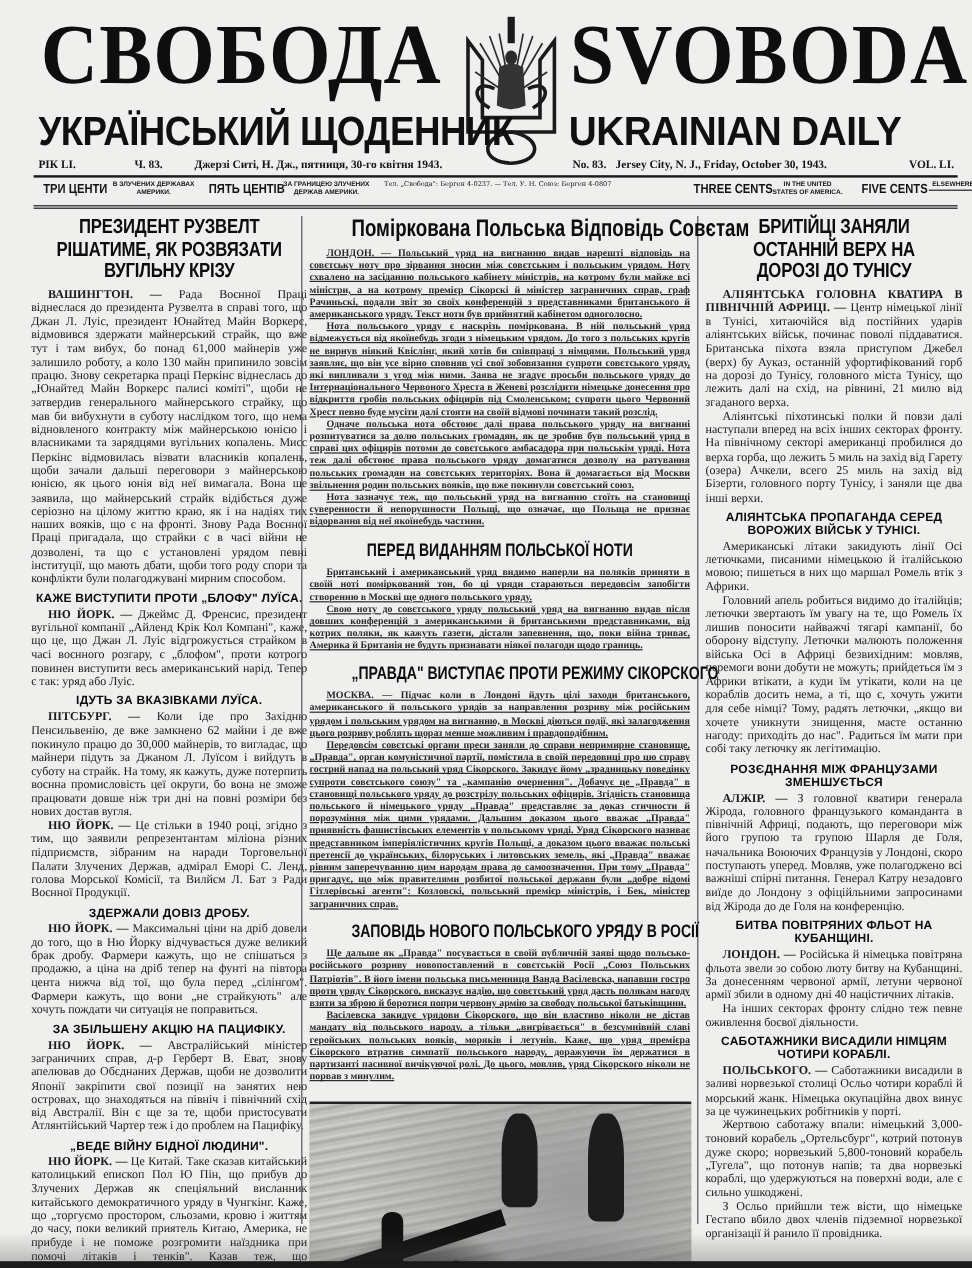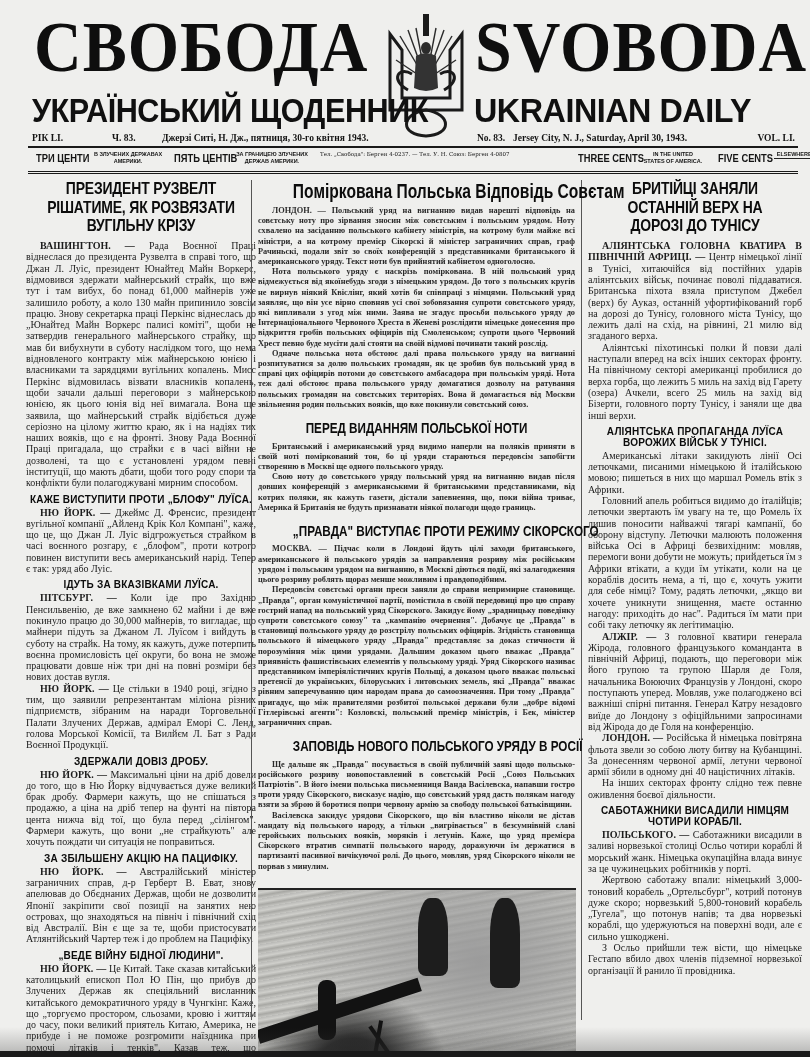--- a/index.html
+++ b/index.html
@@ -62,21 +62,21 @@
     text-align: center; line-height: 1.1; color: #0c0c0c;
   }
   .hl-main { font-size: 17px; transform: scaleX(0.82); letter-spacing: -0.2px; margin-bottom: 4px; }
   .hl-mid { font-size: 20px; transform: scaleX(0.78); margin-bottom: 4px; white-space: nowrap; }
   .hl-sub { font-size: 10px; margin: 5px 0 2px; letter-spacing: 0.2px; }
   .hl-sub-mid { font-size: 15px; transform: scaleX(0.78); margin: 10px 0 5px; white-space: nowrap; }
   p.body {
     font-size: 10px; line-height: 11.3px; text-align: justify; text-indent: 14px;
     color: #1c1c1c; hyphens: auto;
   }
-  .col-mid p.body { font-size: 8.3px; line-height: 10.2px; font-weight: bold; color: #2a2a2a; }
+  .col-mid p.body { font-size: 8.3px; line-height: 10.2px; font-weight: bold; color: #2a2a2a; text-decoration: underline; }
   .dl { font-weight: bold; }
 
   .photo {
     position: relative; width: 318px; height: 240px; margin: 16px auto 0;
     background:
       radial-gradient(ellipse at 30% 75%, #1a1a1a 0%, #2a2a2a 12%, transparent 30%),
       radial-gradient(ellipse at 70% 30%, #9b9b9b 0%, transparent 60%),
       repeating-linear-gradient(170deg, #b9b9b6 0px, #cfcfcb 3px, #a8a8a4 6px, #c6c6c2 9px),
       #b8b8b4;
     border-top: 2px solid #222;
@@ -124,21 +124,21 @@
     <div class="sub-cyr">УКРАЇНСЬКИЙ ЩОДЕННИК</div>
     <div class="sub-lat">UKRAINIAN DAILY</div>
 
     <div class="dateline-cyr">
       <span style="left:0">РІК LI.</span>
       <span style="left:80px">Ч. 83.</span>
       <span style="left:130px">Джерзі Ситі, Н. Дж., пятниця, 30-го квітня 1943.</span>
     </div>
     <div class="dateline-lat">
       <span style="left:0">No. 83.</span>
-      <span style="left:36px">Jersey City, N. J., Saturday, April 30, 1943.</span>
+      <span style="left:36px">Jersey City, N. J., Friday, October 30, 1943.</span>
       <span style="right:0">VOL. LI.</span>
     </div>
 
     <div class="rule-top"></div>
     <div class="price-row">
       <span class="big" style="left:8px">ТРИ ЦЕНТИ</span>
       <span class="small" style="left:60px;width:80px">В ЗЛУЧЕНИХ ДЕРЖАВАХ АМЕРИКИ.</span>
       <span class="big" style="left:146px">ПЯТЬ ЦЕНТІВ</span>
       <span class="small" style="left:204px;width:80px">ЗА ГРАНИЦЕЮ ЗЛУЧЕНИХ ДЕРЖАВ АМЕРИКИ.</span>
       <span class="tel" style="width:200px">Тел. „Свобода": Бергeн 4-0237. — Тел. У. Н. Союз: Бергeн 4-0807</span>
@@ -174,20 +174,21 @@
     <h2 class="hl hl-sub">„ВЕДЕ ВІЙНУ БІДНОЇ ЛЮДИНИ".</h2>
     <p class="body"><span class="dl">НЮ ЙОРК. —</span> <span>Це Китай. Таке сказав китайський католицький епископ Пол Ю Пін, що прибув до Злучених Держав як спеціяльний висланник китайського демократичного уряду в Чунгкінг. Каже, що „торгуємо простором, сльозами, кровю і життям до часу, поки великий приятель Китаю, Америка, не прибуде і не поможе розгромити наїздника при помочі літаків і тенків". Казав теж, що справедливість і саможертвенність це ті елементи, на яких повинен бути побудований повоєнний мир.</span></p>
 
   </section>
 
   <section class="col col-mid">
     <h1 class="hl hl-mid">Поміркована Польська Відповідь Совєтам</h1>
     <p class="body"><span class="dl">ЛОНДОН. —</span> <span>Польський уряд на вигнанню видав нарешті відповідь на совєтську ноту про зірвання зносин між совєтським і польським урядом. Ноту схвалено на засіданню польського кабінету міністрів, на котрому були майже всі міністри, а на котрому премієр Сікорскі й міністер заграничних справ, граф Рачиньскі, подали звіт зо своїх конференцій з представниками британського й американського уряду. Текст ноти був прийнятий кабінетом одноголосно.</span></p>
     <p class="body">Нота польського уряду є наскрізь поміркована. В ній польський уряд відмежується від якоїнебудь згоди з німецьким урядом. До того з польських кругів не вирнув ніякий Квіслінг, який хотів би співпраці з німцями. Польський уряд заявляє, що він усе вірно сповняв усі свої зобовязання супроти совєтського уряду, які випливали з угод між ними. Заява не згадує просьби польського уряду до Інтернаціонального Червоного Хреста в Женеві розслідити німецьке донесення про відкриття гробів польських офіцирів під Смоленськом; супроти цього Червоний Хрест певно буде мусіти далі стояти на своїй відмові починати такий розслід.</p>
     <p class="body">Одначе польська нота обстоює далі права польського уряду на вигнанні розпитуватися за долю польських громадян, як це зробив був польський уряд в справі цих офіцирів потоми до совєтського амбасадора при польськім уряді. Нота теж далі обстоює права польського уряду домагатися дозволу на ратування польських громадян на совєтських територіях. Вона й домагається від Москви звільнення родин польських вояків, що вже покинули совєтський союз.</p>
+    <p class="body">Нота зазначує теж, що польський уряд на вигнанню стоїть на становищі суверенности й непорушности Польщі, що означає, що Польща не признає відорвання від неї якоїнебудь частини.</p>
 
     <h2 class="hl hl-sub-mid">ПЕРЕД ВИДАННЯМ ПОЛЬСЬКОЇ НОТИ</h2>
     <p class="body">Британський і американський уряд видимо наперли на поляків приняти в своїй ноті поміркований тон, бо ці уряди стараються передовсім запобігти створенню в Москві ще одного польського уряду.</p>
     <p class="body">Свою ноту до совєтського уряду польський уряд на вигнанню видав після довших конференцій з американськими й британськими представниками, від котрих поляки, як кажуть газети, дістали запевнення, що, поки війна триває, Америка й Британія не будуть признавати ніякої полагоди щодо границь.</p>
 
     <h2 class="hl hl-sub-mid">„ПРАВДА" ВИСТУПАЄ ПРОТИ РЕЖИМУ СІКОРСКОГО</h2>
     <p class="body"><span class="dl">МОСКВА. —</span> <span>Підчас коли в Лондоні йдуть цілі заходи британського, американського й польського урядів за направлення розриву між російським урядом і польським урядом на вигнанню, в Москві діються події, які залагодження цього розриву роблять щораз менше можливим і правдоподібним.</span></p>
     <p class="body">Передовсім совєтські органи преси заняли до справи непримирне становище. „Правда", орган комуністичної партії, помістила в своїй передовиці про цю справу гострий напад на польський уряд Сікорского. Закидує йому „зрадницьку поведінку супроти совєтського союзу" та „кампанію очернення". Добачує це „Правда" в становищі польського уряду до розстрілу польських офіцирів. Згідність становища польського й німецького уряду „Правда" представляє за доказ стичности й порозуміння між цими урядами. Дальшим доказом цього вважає „Правда" приявність фашистівських елементів у польському уряді. Уряд Сікорского називає представником імперіялістичних кругів Польщі, а доказом цього вважає польські претенсії до українських, білоруських і литовських земель, які „Правда" вважає рівним заперечуванню цим народам права до самоозначення. При тому „Правда" пригадує, що між правителями розбитої польської держави були „добре відомі Гітлерівські агенти": Козловскі, польський премієр міністрів, і Бек, міністер заграничних справ.</p>
 
     <h2 class="hl hl-sub-mid">ЗАПОВІДЬ НОВОГО ПОЛЬСЬКОГО УРЯДУ В РОСІЇ</h2>
@@ -204,31 +205,33 @@
 
     </figure>
 
   </section>
 
   <section class="col col-right">
     <h1 class="hl hl-main">БРИТІЙЦІ ЗАНЯЛИ ОСТАННІЙ ВЕРХ НА ДОРОЗІ ДО ТУНІСУ</h1>
     <p class="body"><span class="dl">АЛІЯНТСЬКА ГОЛОВНА КВАТИРА В ПІВНІЧНІЙ АФРИЦІ. —</span> <span>Центр німецької лінії в Тунісі, хитаючійся від постійних ударів аліянтських військ, починає поволі піддаватися. Британська піхота взяла приступом Джебел (верх) бу Ауказ, останній уфортифікований горб на дорозі до Тунісу, головного міста Тунісу, що лежить далі на схід, на рівнині, 21 милю від згаданого верха.</span></p>
     <p class="body">Аліянтські піхотинські полки й повзи далі наступали вперед на всіх інших секторах фронту. На північному секторі американці пробилися до верха горба, що лежить 5 миль на захід від Гарету (озера) Ачкели, всего 25 миль на захід від Бізерти, головного порту Тунісу, і заняли ще два інші верхи.</p>
 
-    <h2 class="hl hl-sub">АЛІЯНТСЬКА ПРОПАГАНДА ЛУЇСА ВОРОЖИХ ВІЙСЬК У ТУНІСІ.</h2>
+    <h2 class="hl hl-sub">АЛІЯНТСЬКА ПРОПАГАНДА СЕРЕД ВОРОЖИХ ВІЙСЬК У ТУНІСІ.</h2>
     <p class="body">Американські літаки закидують лінії Осі летючками, писаними німецькою й італійською мовою; пишеться в них що маршал Ромель втік з Африки.</p>
     <p class="body">Головний апель робиться видимо до італійців; летючки звертають їм увагу на те, що Ромель їх лишив поносити найважчі тягарі кампанії, бо оборону відступу. Летючки малюють положення війська Осі в Африці безвихідним: мовляв, перемоги вони добути не можуть; прийдеться їм з Африки втікати, а куди їм утікати, коли на це кораблів досить нема, а ті, що є, хочуть ужити для себе німці? Тому, радять летючки, „якщо ви хочете уникнути знищення, маєте останню нагоду: приходіть до нас". Радиться їм мати при собі таку летючку як легітимацію.</p>
 
+    <h2 class="hl hl-sub">РОЗЄДНАННЯ МІЖ ФРАНЦУЗАМИ ЗМЕНШУЄТЬСЯ</h2>
     <p class="body"><span class="dl">АЛЖІР. —</span> <span>З головної кватири генерала Жірода, головного французького команданта в північній Африці, подають, що переговори між його групою та групою Шарля де Голя, начальника Воюючих Французів у Лондоні, скоро поступають уперед. Мовляв, уже полагоджено всі важніші спірні питання. Генерал Катру незадовго виїде до Лондону з офіційльними запросинами від Жірода до де Голя на конференцію.</span></p>
 
+    <h2 class="hl hl-sub">БИТВА ПОВІТРЯНИХ ФЛЬОТ НА КУБАНЩИНІ.</h2>
     <p class="body"><span class="dl">ЛОНДОН. —</span> <span>Російська й німецька повітряна фльота звели зо собою люту битву на Кубанщині. За донесенням червоної армії, летуни червоної армії збили в одному дні 40 націстичних літаків.</span></p>
     <p class="body">На інших секторах фронту слідно теж певне оживлення боєвої діяльности.</p>
 
     <h2 class="hl hl-sub">САБОТАЖНИКИ ВИСАДИЛИ НІМЦЯМ ЧОТИРИ КОРАБЛІ.</h2>
-    <p class="body"><span class="dl">ПОЛЬСЬКОГО. —</span> <span>Саботажники висадили в заливі норвезької столиці Осльо чотири кораблі й морський жанк. Німецька окупаційна влада винує за це чужинецьких робітників у порті.</span></p>
+    <p class="body"><span class="dl">ПОЛЬСЬКОГО. —</span> <span>Саботажники висадили в заливі норвезької столиці Осльо чотири кораблі й морський жанк. Німецька окупаційна двох винує за це чужинецьких робітників у порті.</span></p>
     <p class="body">Жертвою саботажу впали: німецький 3,000-тоновий корабель „Ортельсбург", котрий потонув дуже скоро; норвезький 5,800-тоновий корабель „Тугела", що потонув напів; та два норвезькі кораблі, що удержуються на поверхні води, але є сильно ушкоджені.</p>
     <p class="body">З Осльо прийшли теж вісти, що німецьке Гестапо вбило двох членів підземної норвезької організації й ранило її провідника.</p>
 
   </section>
 
 </div>
 
 <div class="fold-shadow"></div>
 <div class="bottom-bar"></div>
 

